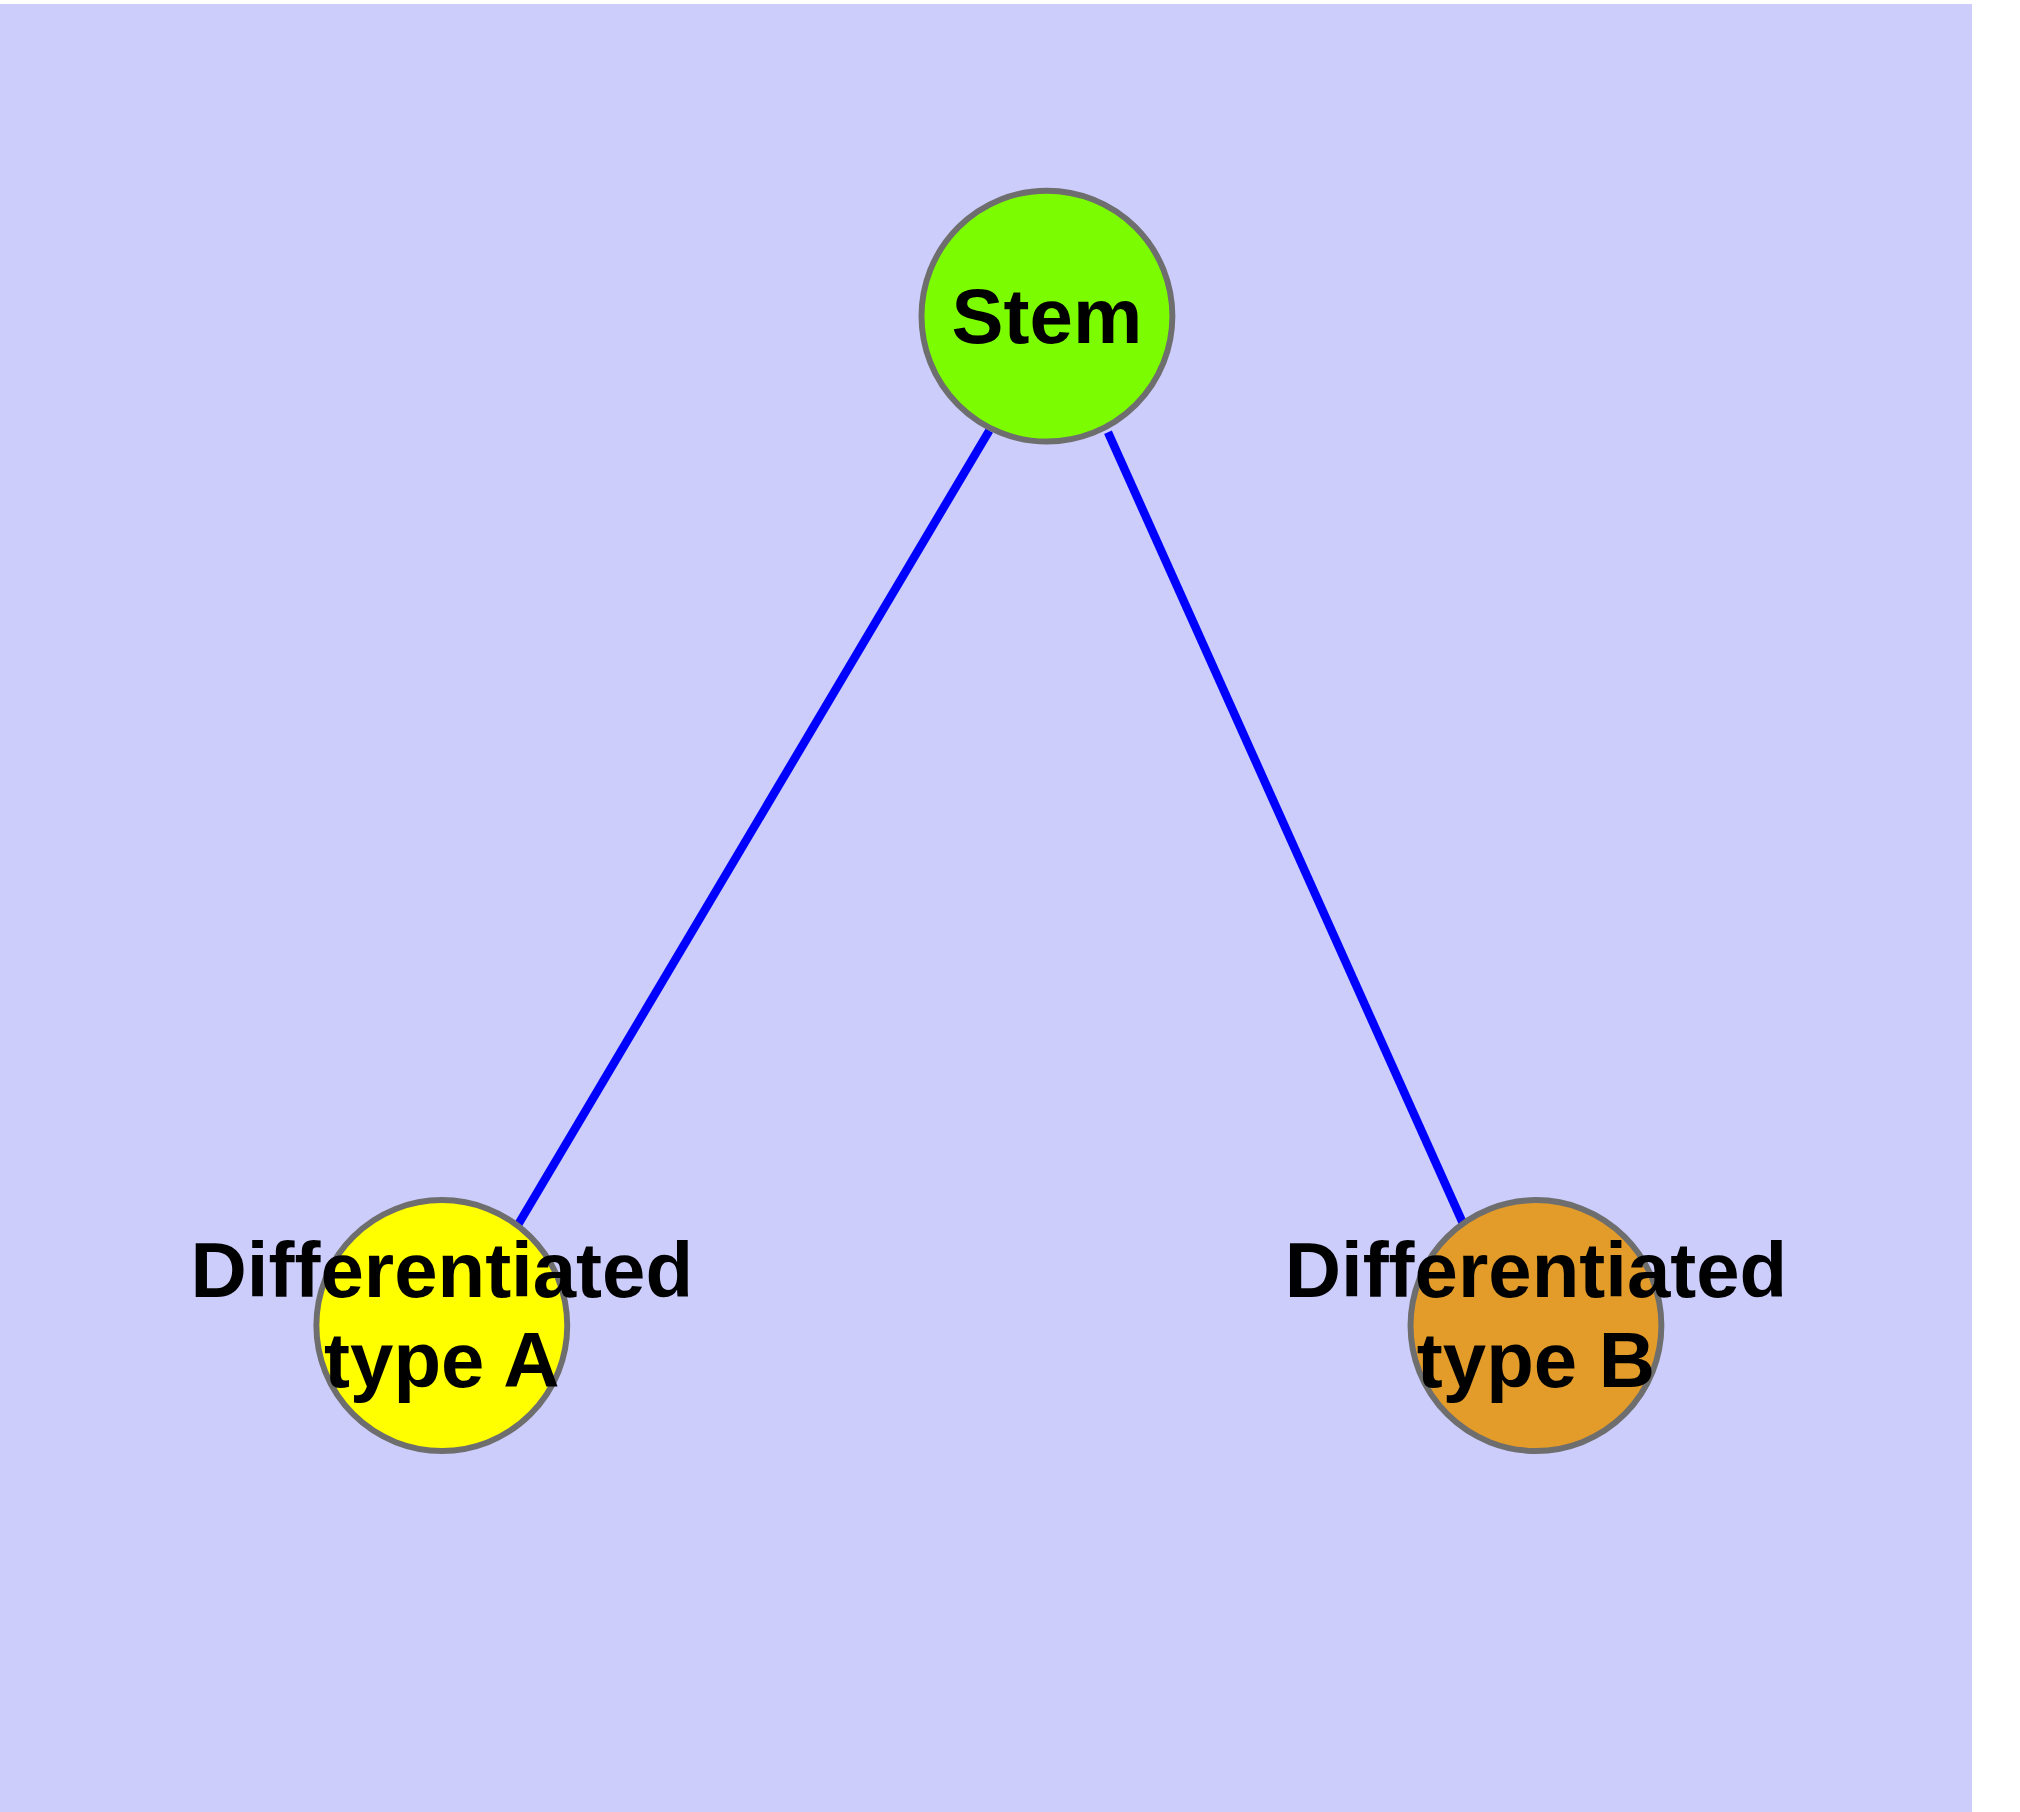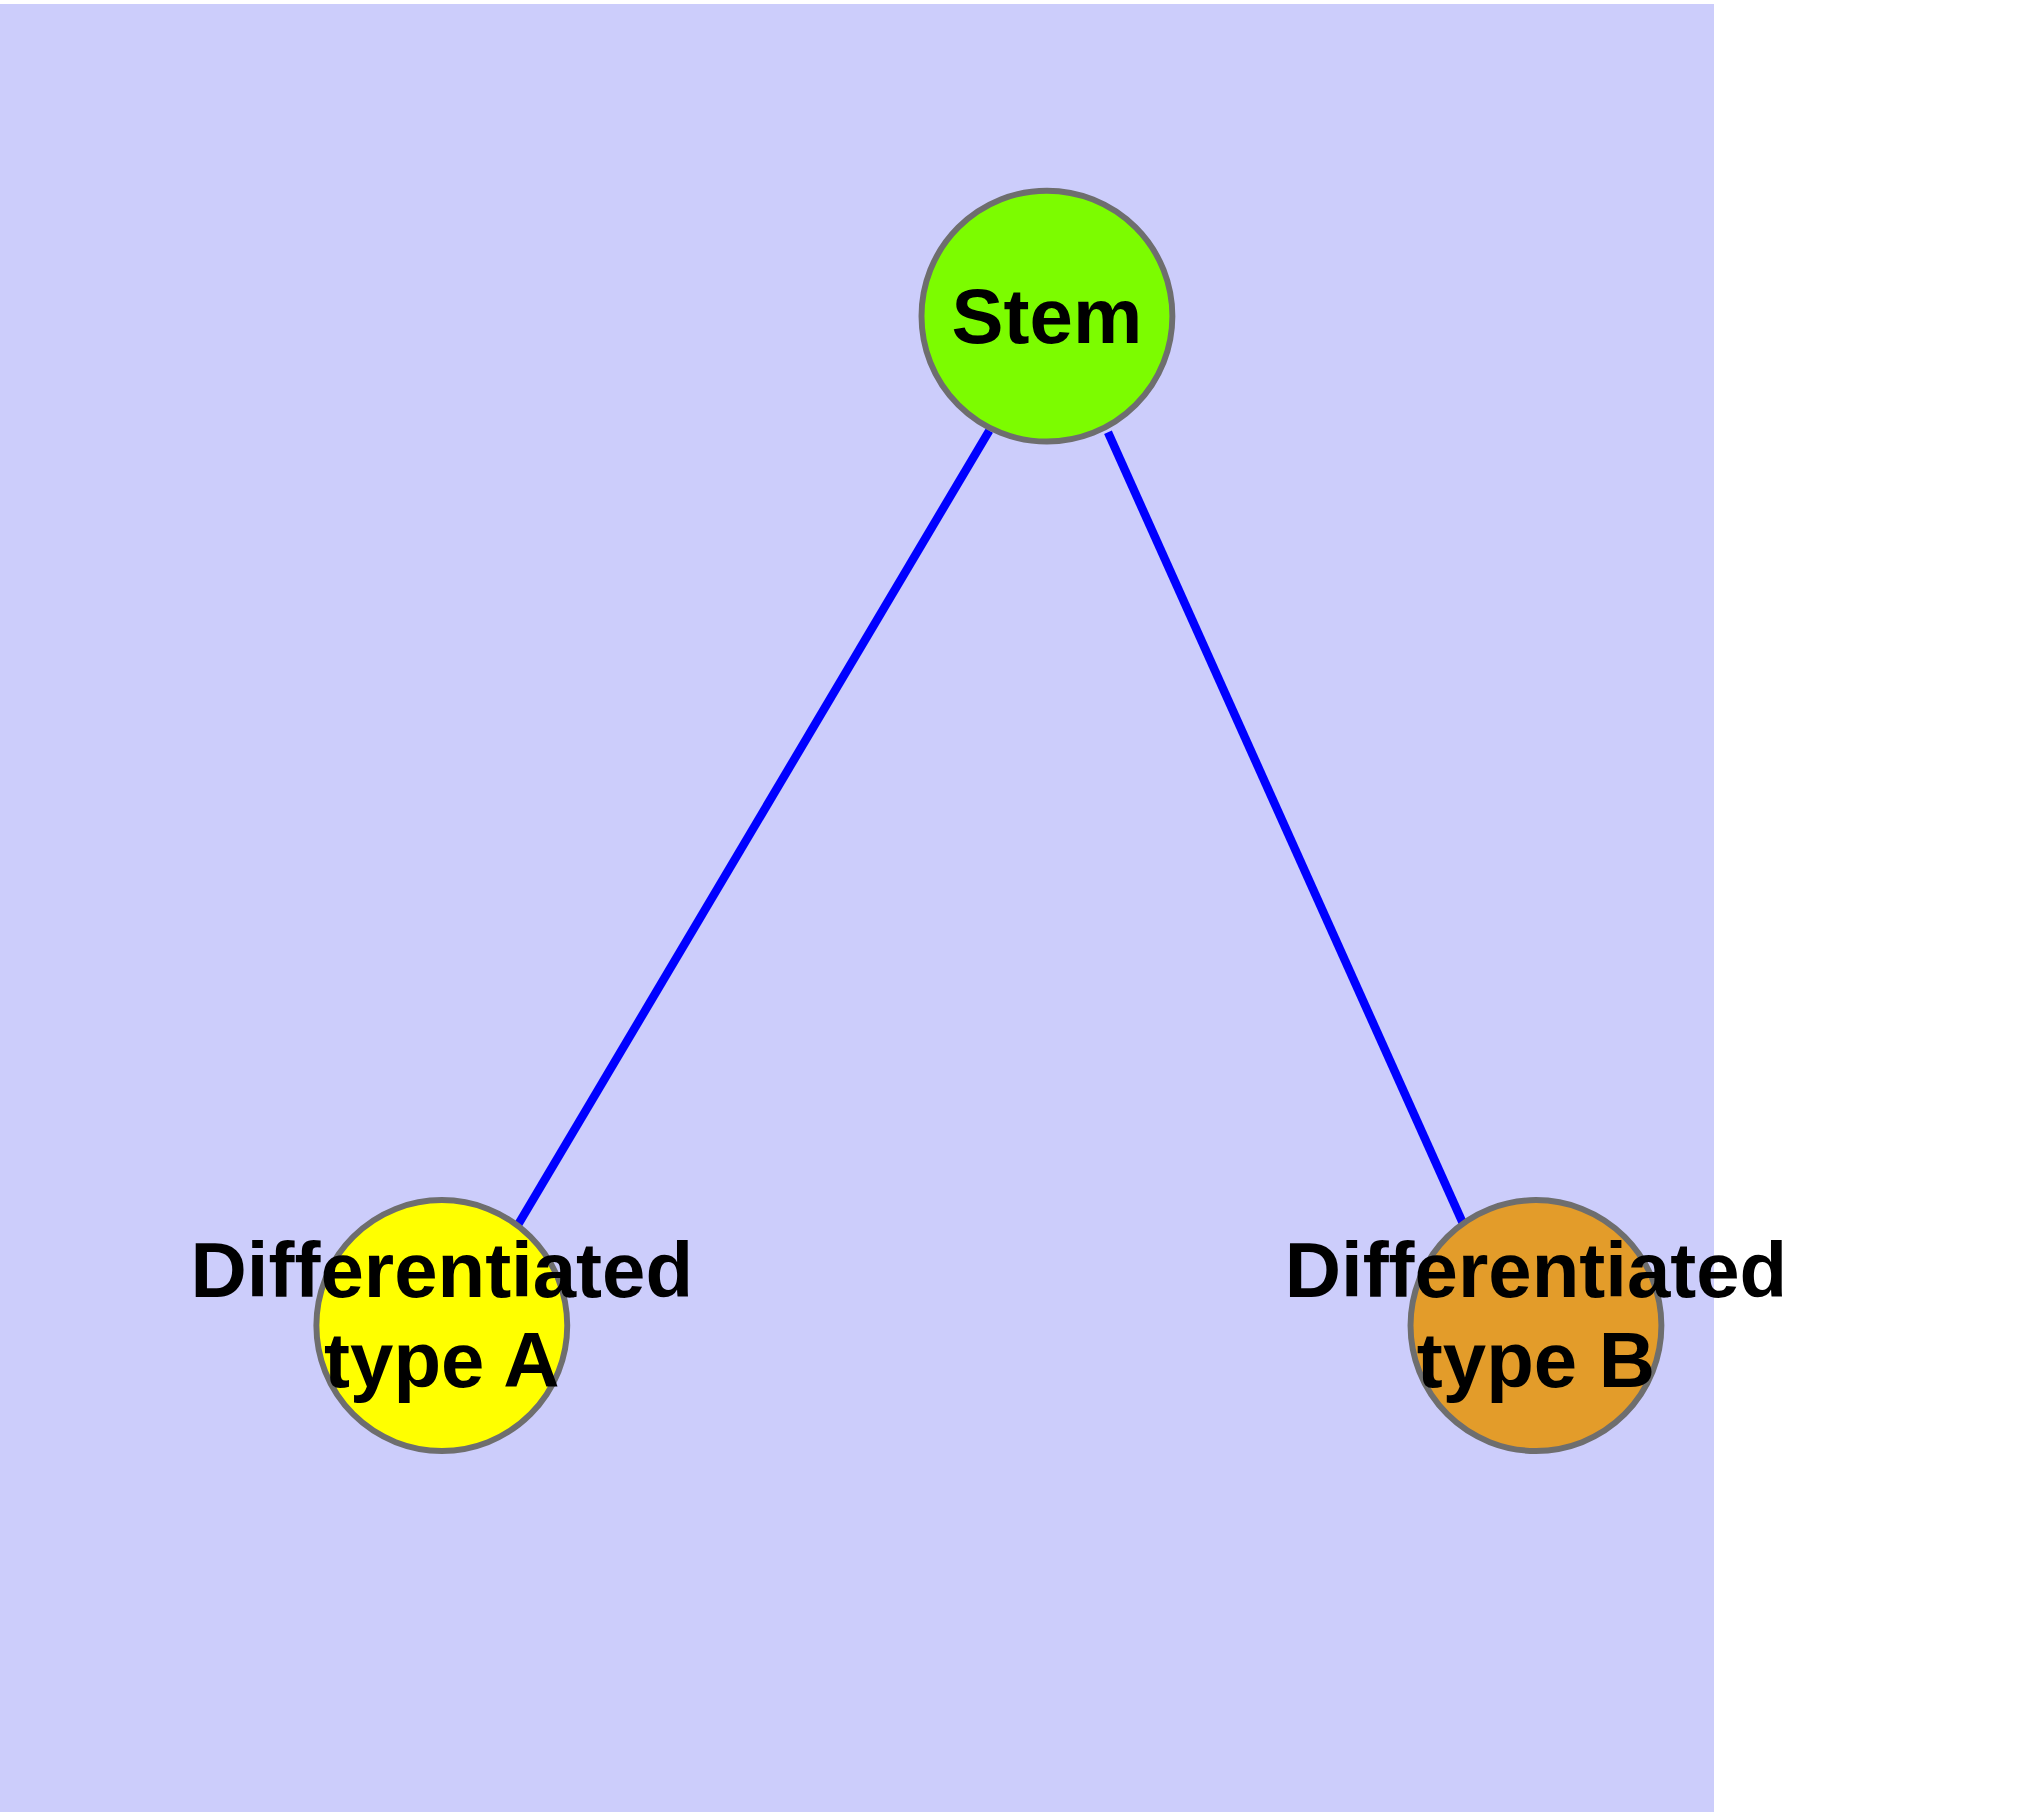--- a/index.html
+++ b/index.html
@@ -7,21 +7,21 @@
     padding: 0;
   }
   body {
     width: 2021px;
     height: 1812px;
     overflow: hidden;
     font-family: "Liberation Sans", sans-serif;
   }
   #graph-canvas {
     position: relative;
-    width: 1714px;
+    width: 1972px;
     height: 1812px;
     background: #cccdfb;
     text-decoration: underline;
   }
   #graph-svg {
     position: absolute;
     left: 0;
     top: 0;
     width: 2021px;
     height: 1812px;

